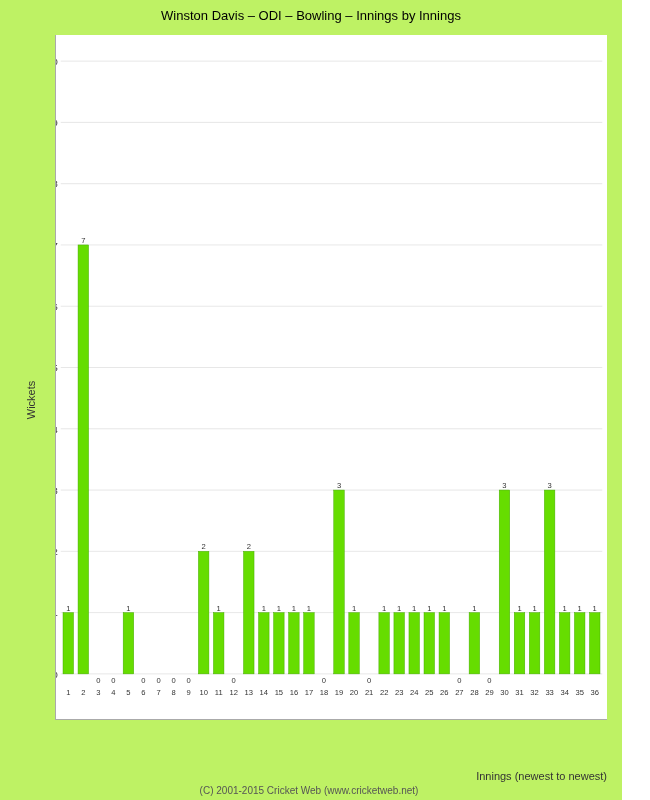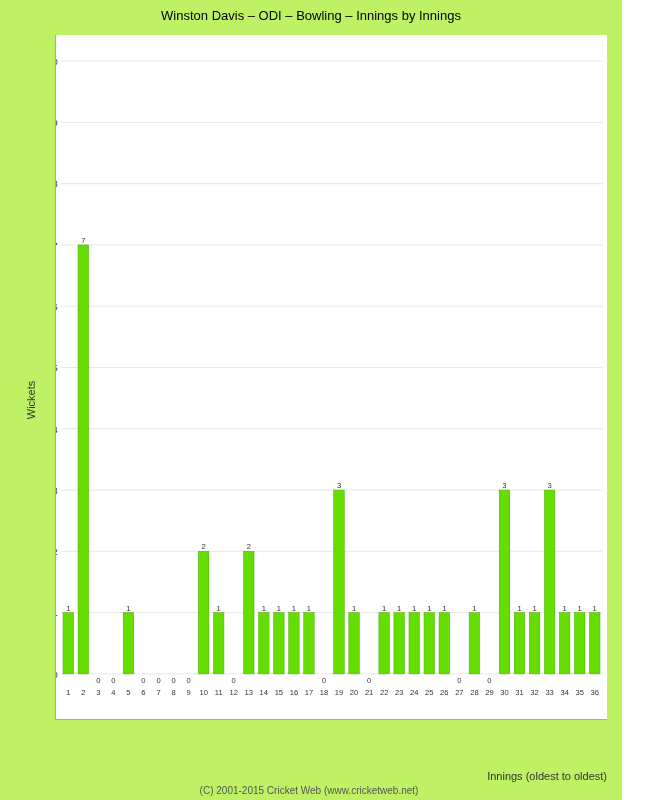--- a/index.html
+++ b/index.html
@@ -192,16 +192,16 @@
         <text x="535.4166666666666" y="677" text-anchor="middle" font-size="8" fill="#333">34</text>
         <rect x="545.7083333333334" y="590.5" width="11.083333333333334" height="64.5" fill="#66dd00" stroke="#44aa00" stroke-width="0.5"></rect>
         <text x="551.25" y="588.5" text-anchor="middle" font-size="8" fill="#333">1</text>
         <text x="551.25" y="677" text-anchor="middle" font-size="8" fill="#333">35</text>
         <rect x="561.5416666666667" y="590.5" width="11.083333333333334" height="64.5" fill="#66dd00" stroke="#44aa00" stroke-width="0.5"></rect>
         <text x="567.0833333333334" y="588.5" text-anchor="middle" font-size="8" fill="#333">1</text>
         <text x="567.0833333333334" y="677" text-anchor="middle" font-size="8" fill="#333">36</text>
       </svg>
   </div>
 
-  <div class="x-axis-label">Innings (oldest to oldest)</div>
+  <div class="x-axis-label">Innings (newest to newest)</div>
 
   <div class="copyright">(C) 2001-2015 Cricket Web (www.cricketweb.net)</div>
 </div>
 
 </body></html>

